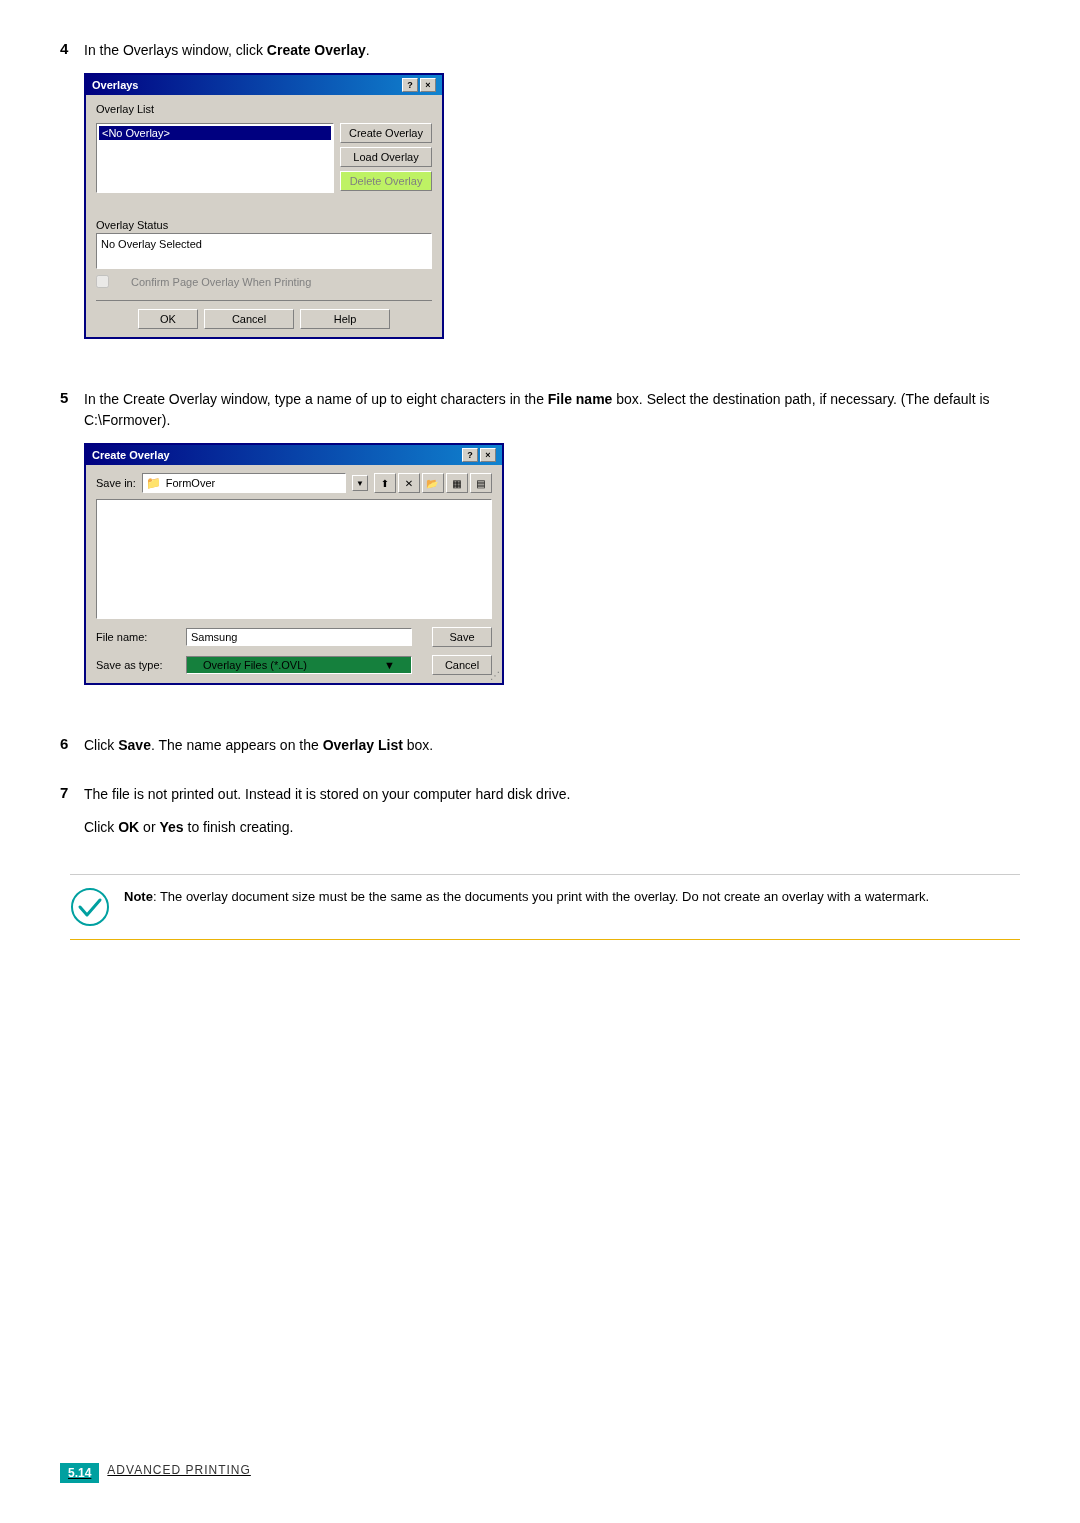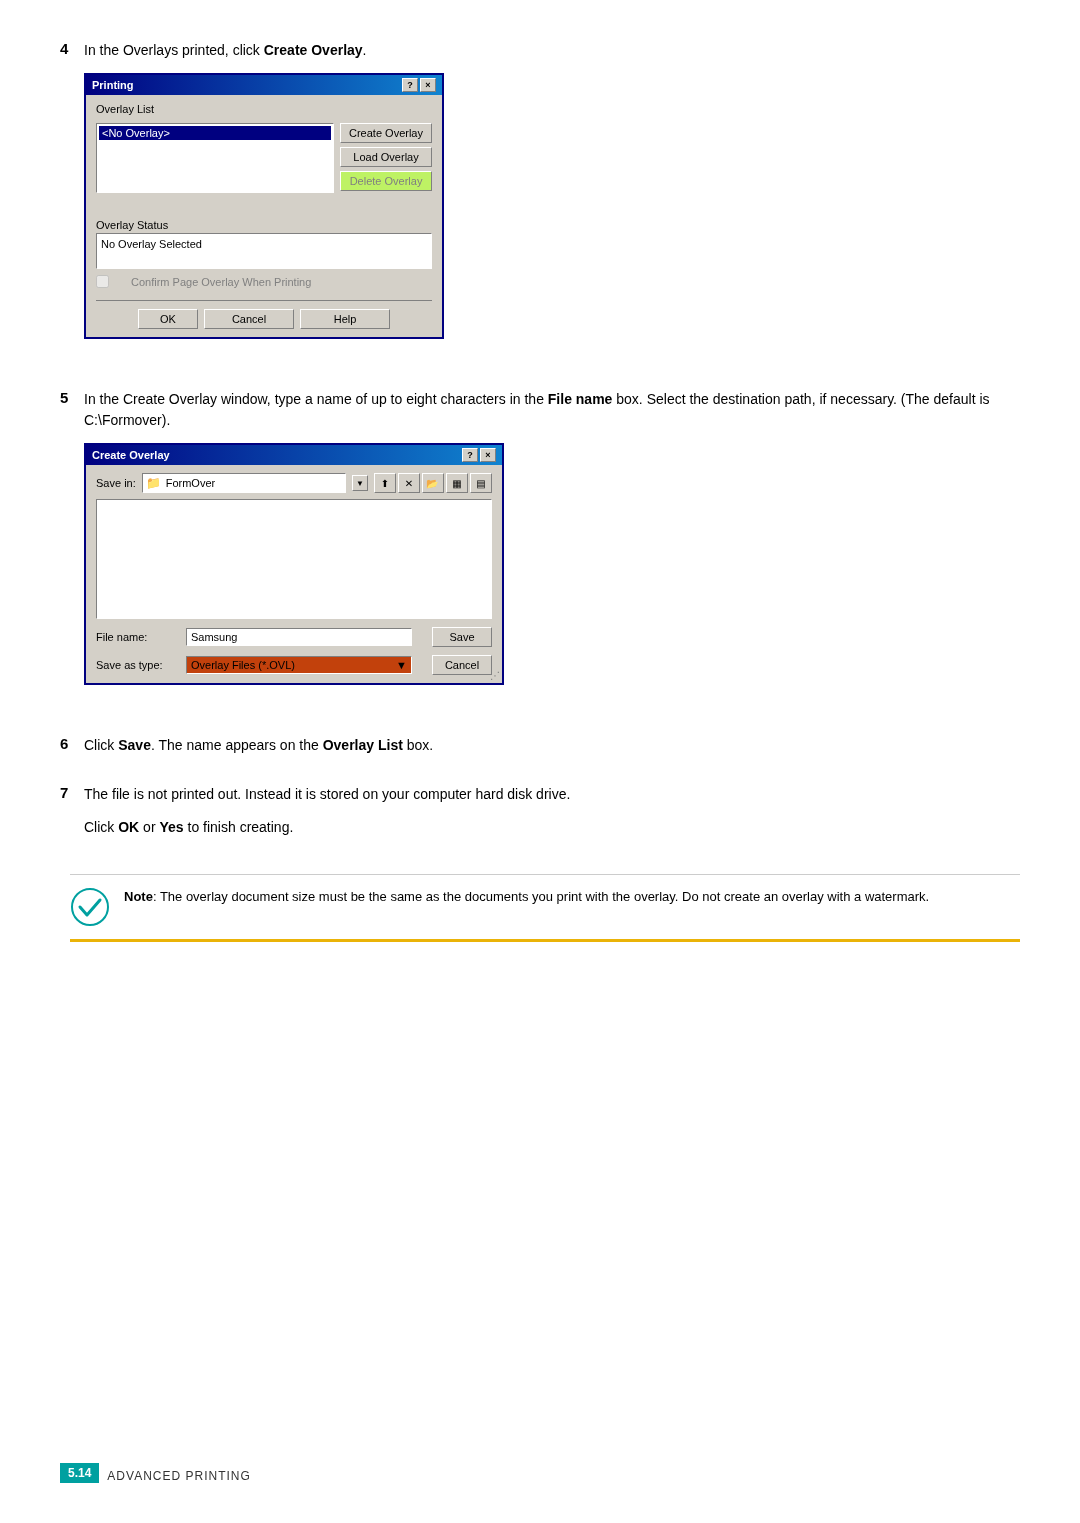--- a/index.html
+++ b/index.html
@@ -261,38 +261,38 @@
     .file-input {
       background: white;
       border: 1px solid;
       border-color: #808080 #fff #fff #808080;
       padding: 2px 4px;
       font-size: 11px;
       flex: 1;
     }
 
     .save-type-dropdown {
-      background: #c2410c;
-      border: 1px solid;
-      border-color: #808080 #fff #fff #808080;
-      padding: 2px 4px;
+      background: #15803d;
+      border: 1px solid;
+      border-color: #808080 #fff #fff #808080;
+      padding: 2px 16px;
       font-size: 11px;
       flex: 1;
       display: flex;
       align-items: center;
       justify-content: space-between;
     }
 
     .dialog-wrapper {
       position: relative;
     }
 
     .note-box {
       border-top: 1px solid #ccc;
-      border-bottom: 3px solid #eab308;
+      border-bottom: 1px solid #eab308;
       padding: 12px 0;
       display: flex;
       align-items: flex-start;
       gap: 14px;
       margin-top: 20px;
     }
 
     .note-icon {
       width: 40px;
       min-width: 40px;
@@ -314,27 +314,27 @@
       min-width: 24px;
     }
   </style>
 </head>
 <body>
 
 <div class="step">
   <div class="step-number-circle">4</div>
   <div class="step-content">
     <div class="step-text">
-      <span>In the Overlays printed, click </span><b>Create Overlay</b><span>.</span>
+      <span>In the Overlays window, click </span><b>Create Overlay</b><span>.</span>
     </div>
 
     <div class="dialog-wrapper">
       <div class="dialog overlays-dialog">
         <div class="dialog-titlebar">
-          <span>Printing</span>
+          <span>Overlays</span>
           <div class="dialog-titlebar-buttons">
             <div class="title-btn">?</div>
             <div class="title-btn">×</div>
           </div>
         </div>
         <div class="dialog-body">
           <div class="field-label">Overlay List</div>
           <div class="overlay-list-area">
             <div class="list-box">
               <div class="list-item-selected">&lt;No Overlay&gt;</div>
@@ -448,16 +448,16 @@
     <svg width="40" height="40" viewBox="0 0 40 40">
       <circle cx="20" cy="20" r="18" fill="none" stroke="#00a0a0" stroke-width="2"></circle>
       <path d="M10 20 L17 28 L30 13" fill="none" stroke="#00a0a0" stroke-width="3" stroke-linecap="round" stroke-linejoin="round"></path>
     </svg>
   </div>
   <div class="note-text">
     <span class="note-label">Note</span><span>: The overlay document size must be the same as the documents you print with the overlay. Do not create an overlay with a watermark.</span>
   </div>
 </div>
 
-<div style="position:fixed; bottom:40px; left:60px; display:flex; align-items:flex-end; gap:8px;">
+<div style="position:fixed; bottom:40px; left:60px; display:flex; align-items:flex-start; gap:8px;text-decoration:underline;">
   <div style="background:#00a0a0; color:white; font-size:12px; font-weight:bold; padding:3px 8px;">5.14</div>
   <span style="font-size:12px; color:#333; letter-spacing:1px; text-transform:uppercase;">Advanced Printing</span>
 </div>
 
 </body></html>

